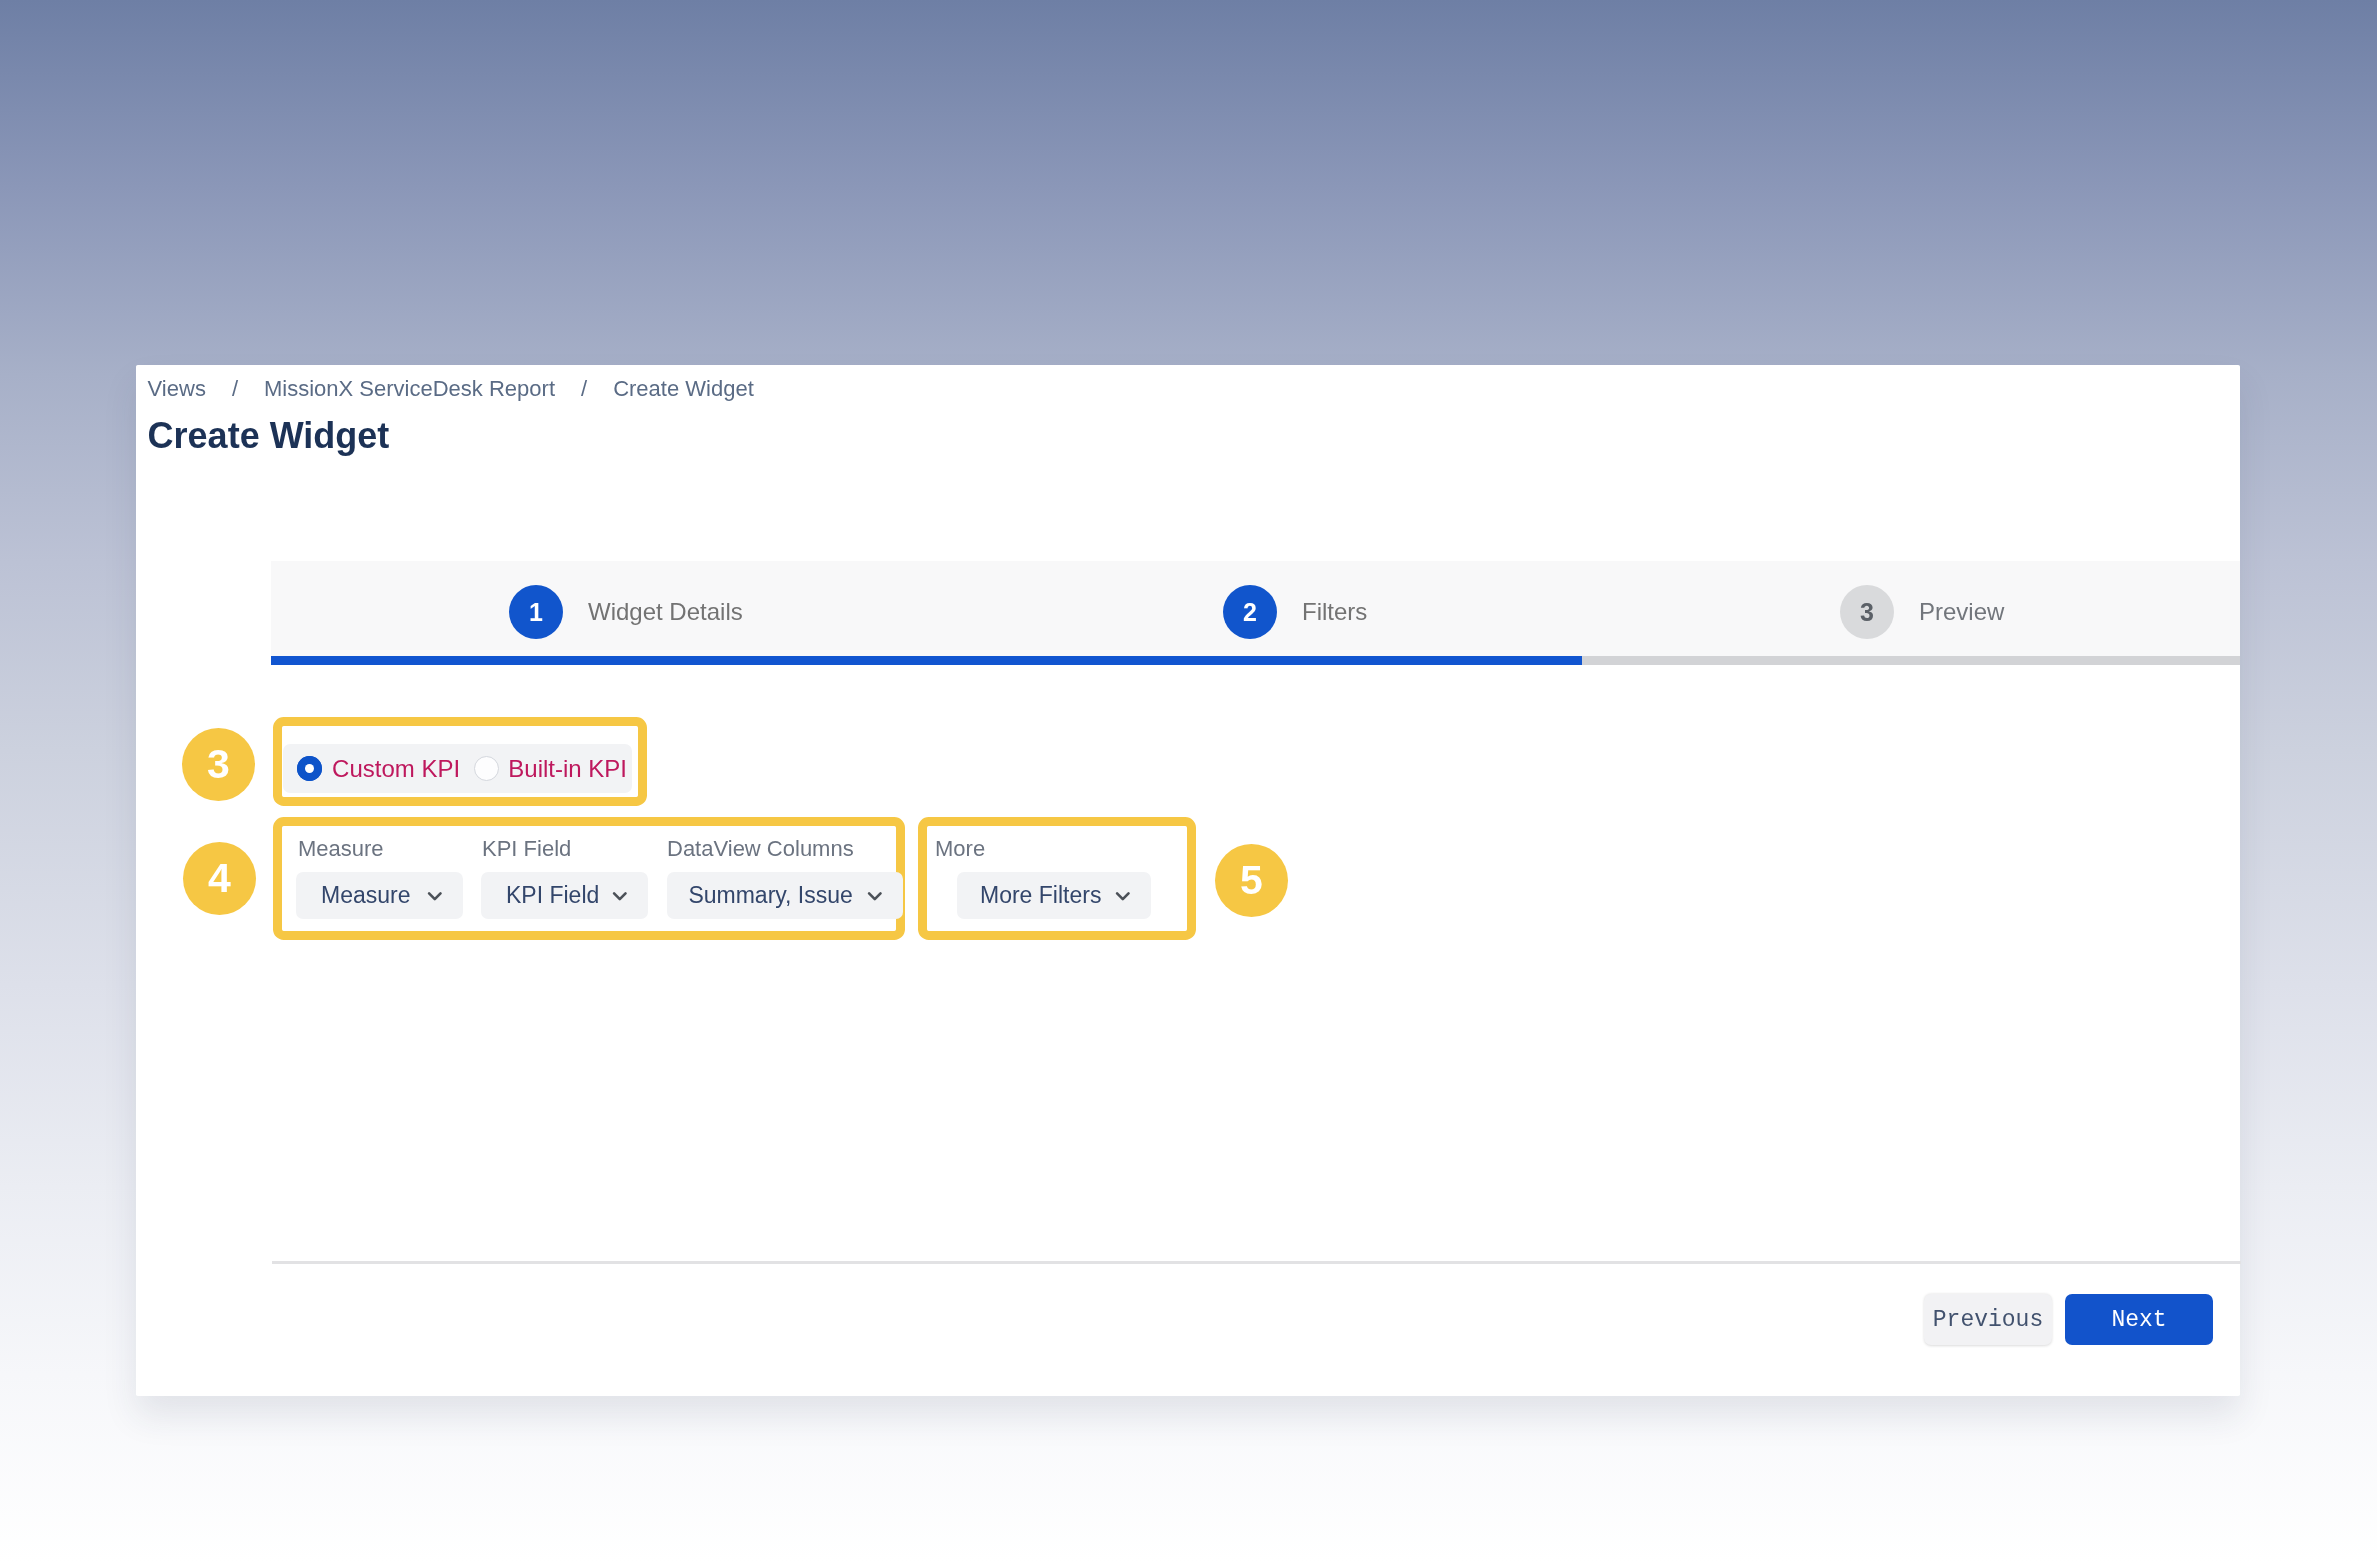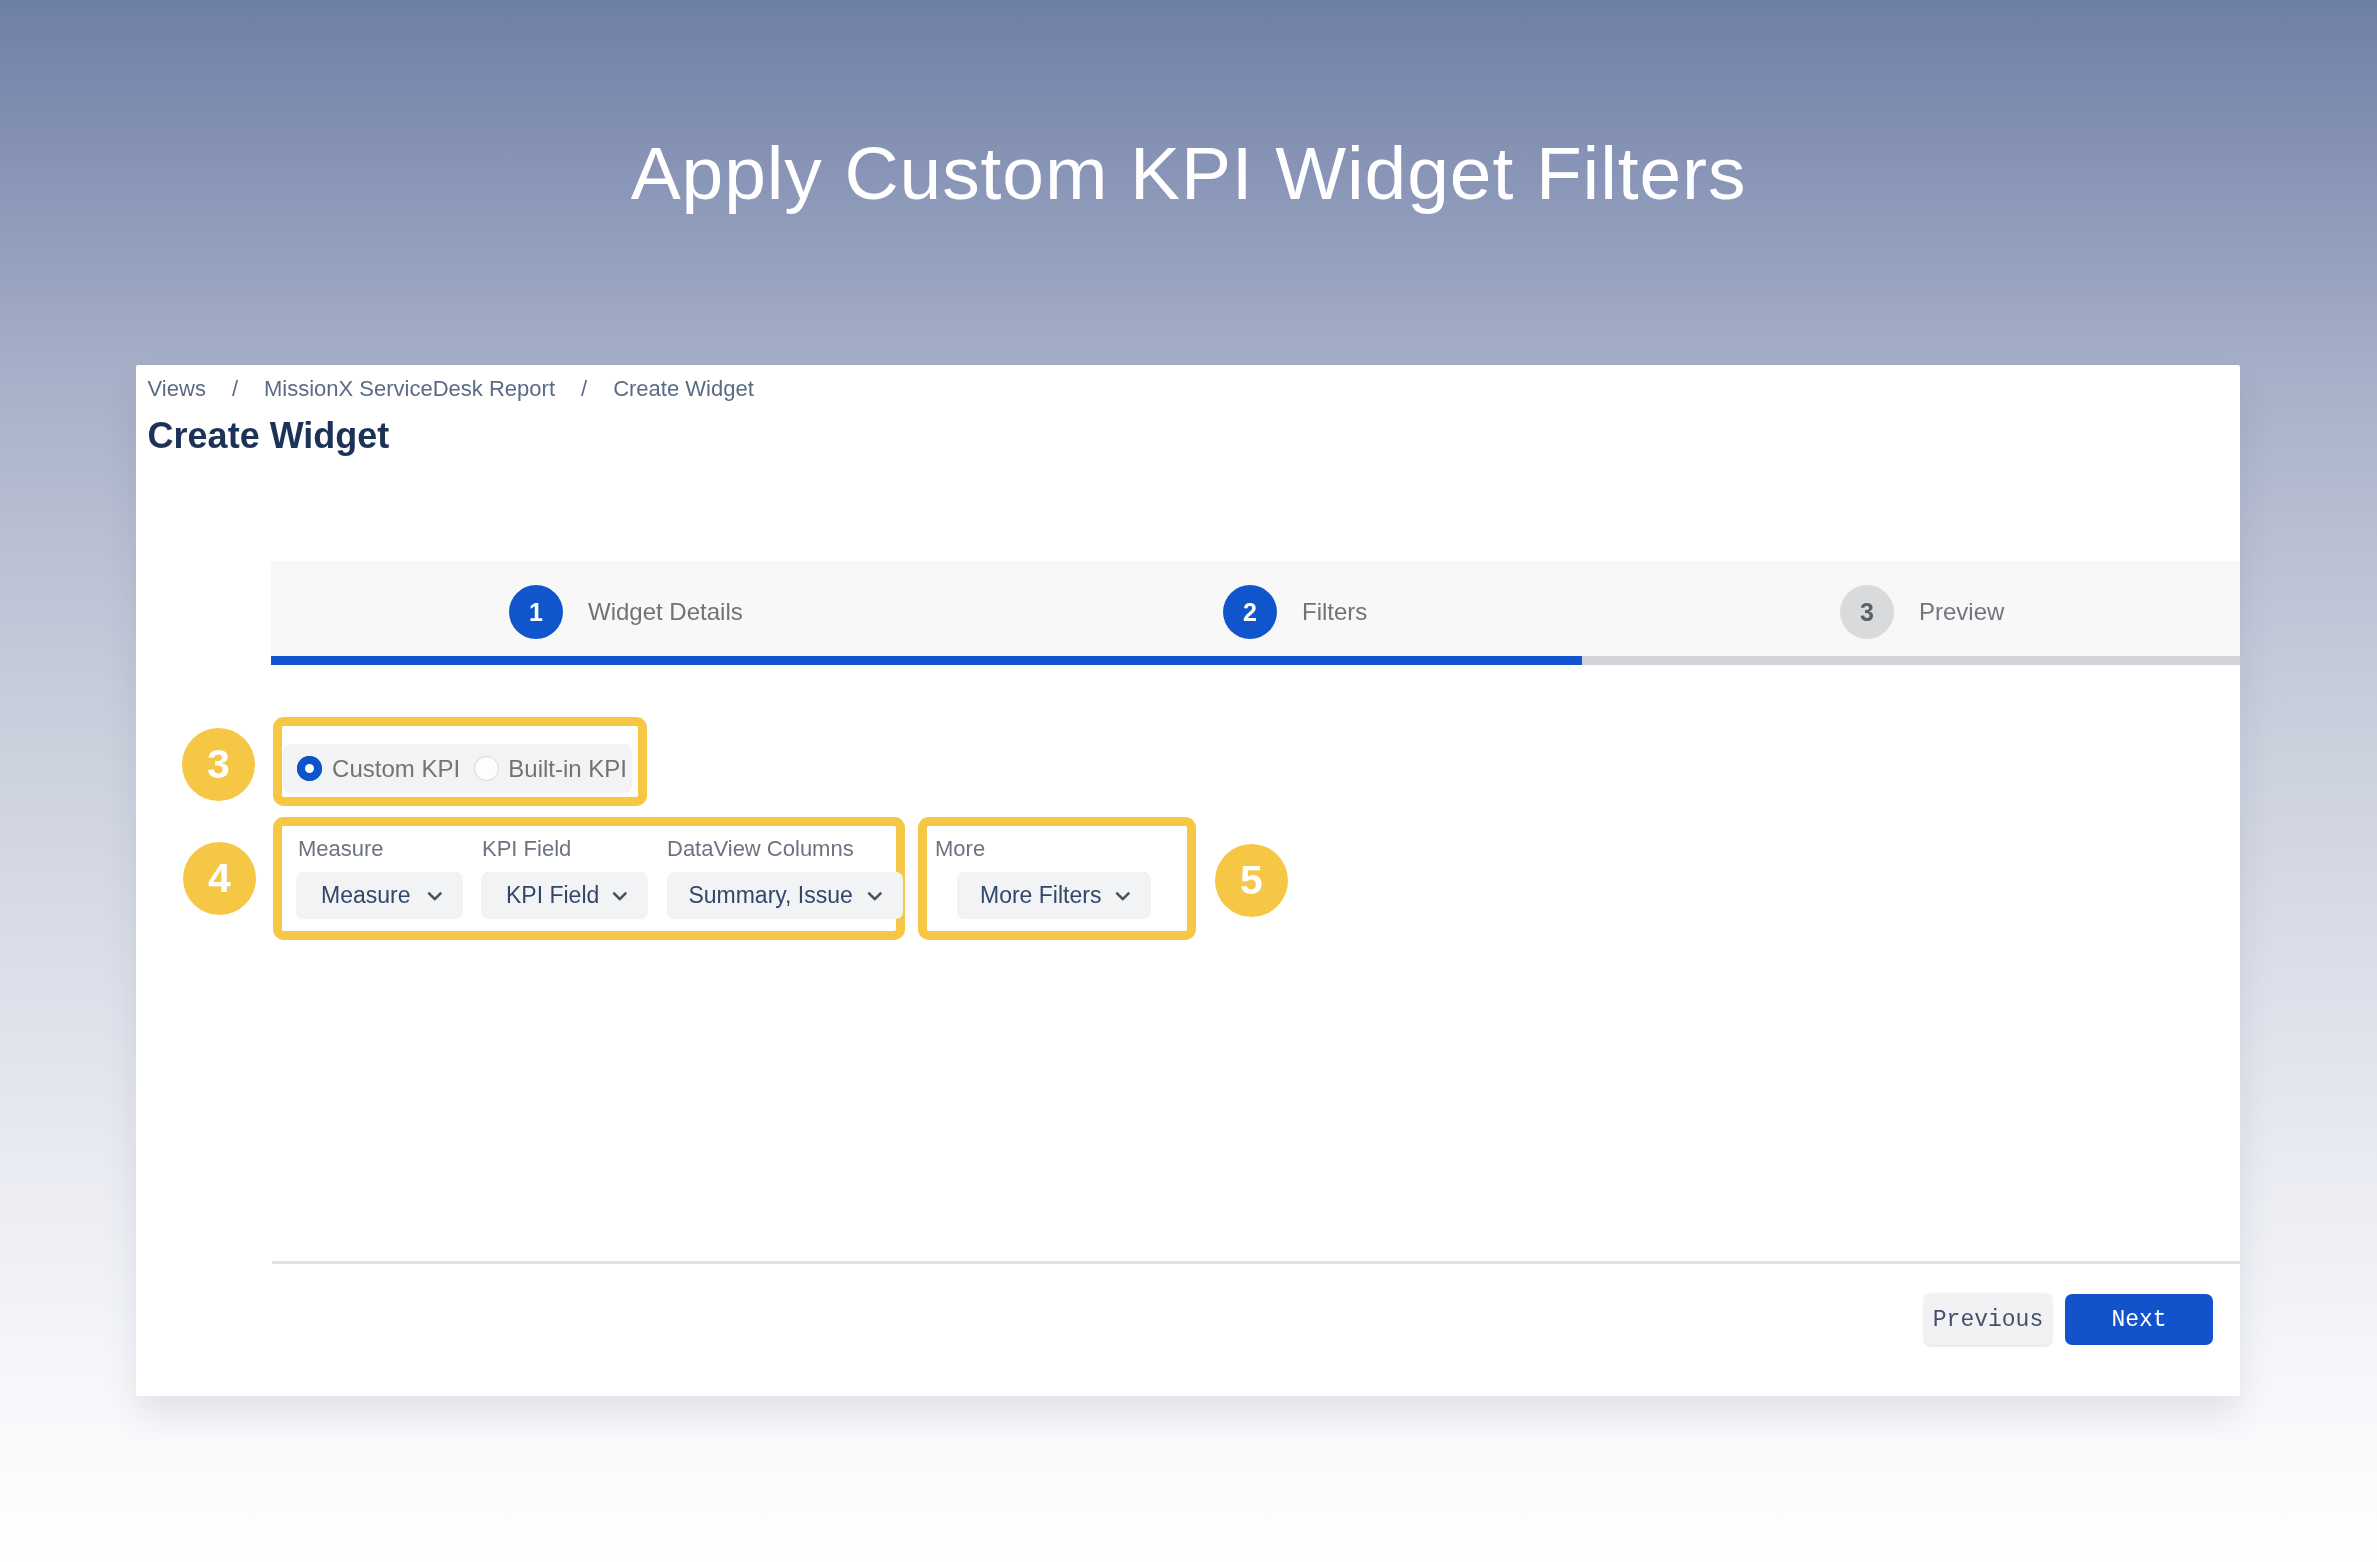--- a/index.html
+++ b/index.html
@@ -100,21 +100,21 @@
     box-shadow:inset 0 0 0 8px #0d53c9;
     position:relative;
   }
   .radio-dot.selected::after {
     content:""; position:absolute; left:8px; top:8px;
     width:9px; height:9px; border-radius:50%; background:#ffffff;
   }
   .radio-dot.unselected {
     background:#fdfdfe; border:1.8px solid #d4d7dd;
   }
-  .radio-label { font-size:24px; color:#737373; white-space:nowrap; }
+  .radio-label { font-size:24px; color:#be185d; white-space:nowrap; }
 
   
   .field-label {
     position:absolute; top:471px; font-size:22px; color:#6b7380; white-space:nowrap;
   }
   .fl-measure  { left:162px; }
   .fl-kpi      { left:346px; }
   .fl-dataview { left:531px; }
   .fl-more     { left:799px; }
 
@@ -147,21 +147,20 @@
   }
   .btn-next {
     left:1929px; width:148px; background:#1253cb; color:#ffffff;
   }
 </style>
 </head>
 <body>
 
 <div class="screen">
 
-  <div class="hero-title">Apply Custom KPI Widget Filters</div>
 
   <div class="card">
 
     <div class="breadcrumb">
       <span>Views</span>
       <span class="sep">/</span>
       <span>MissionX ServiceDesk Report</span>
       <span class="sep">/</span>
       <span>Create Widget</span>
     </div>

